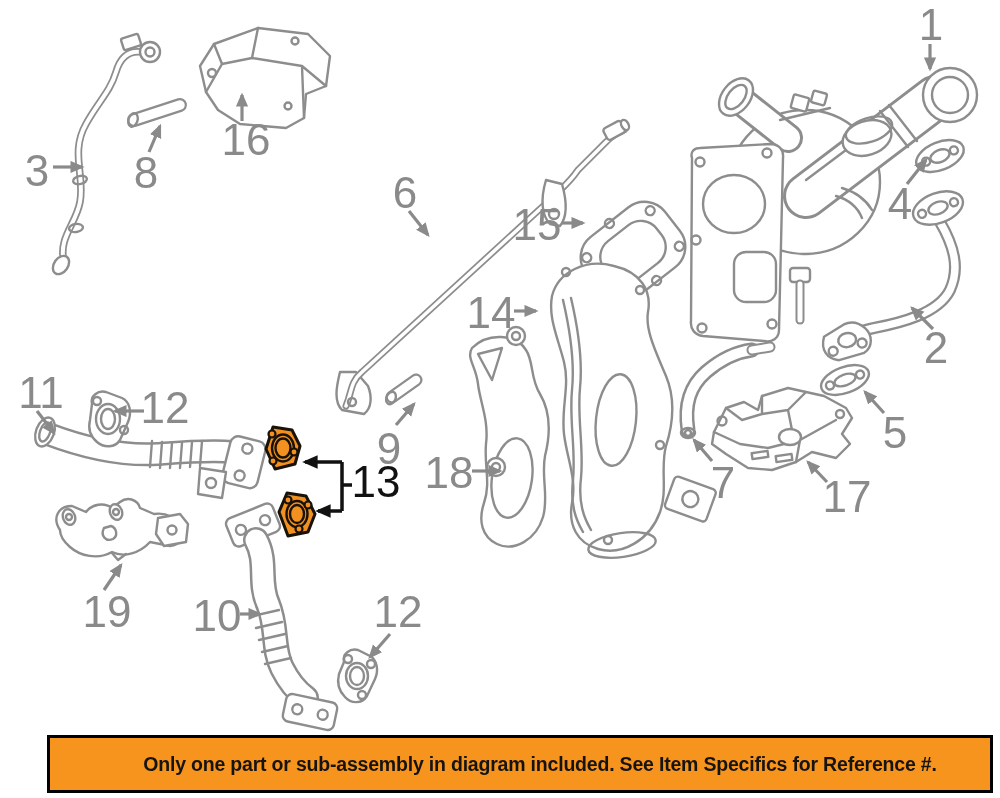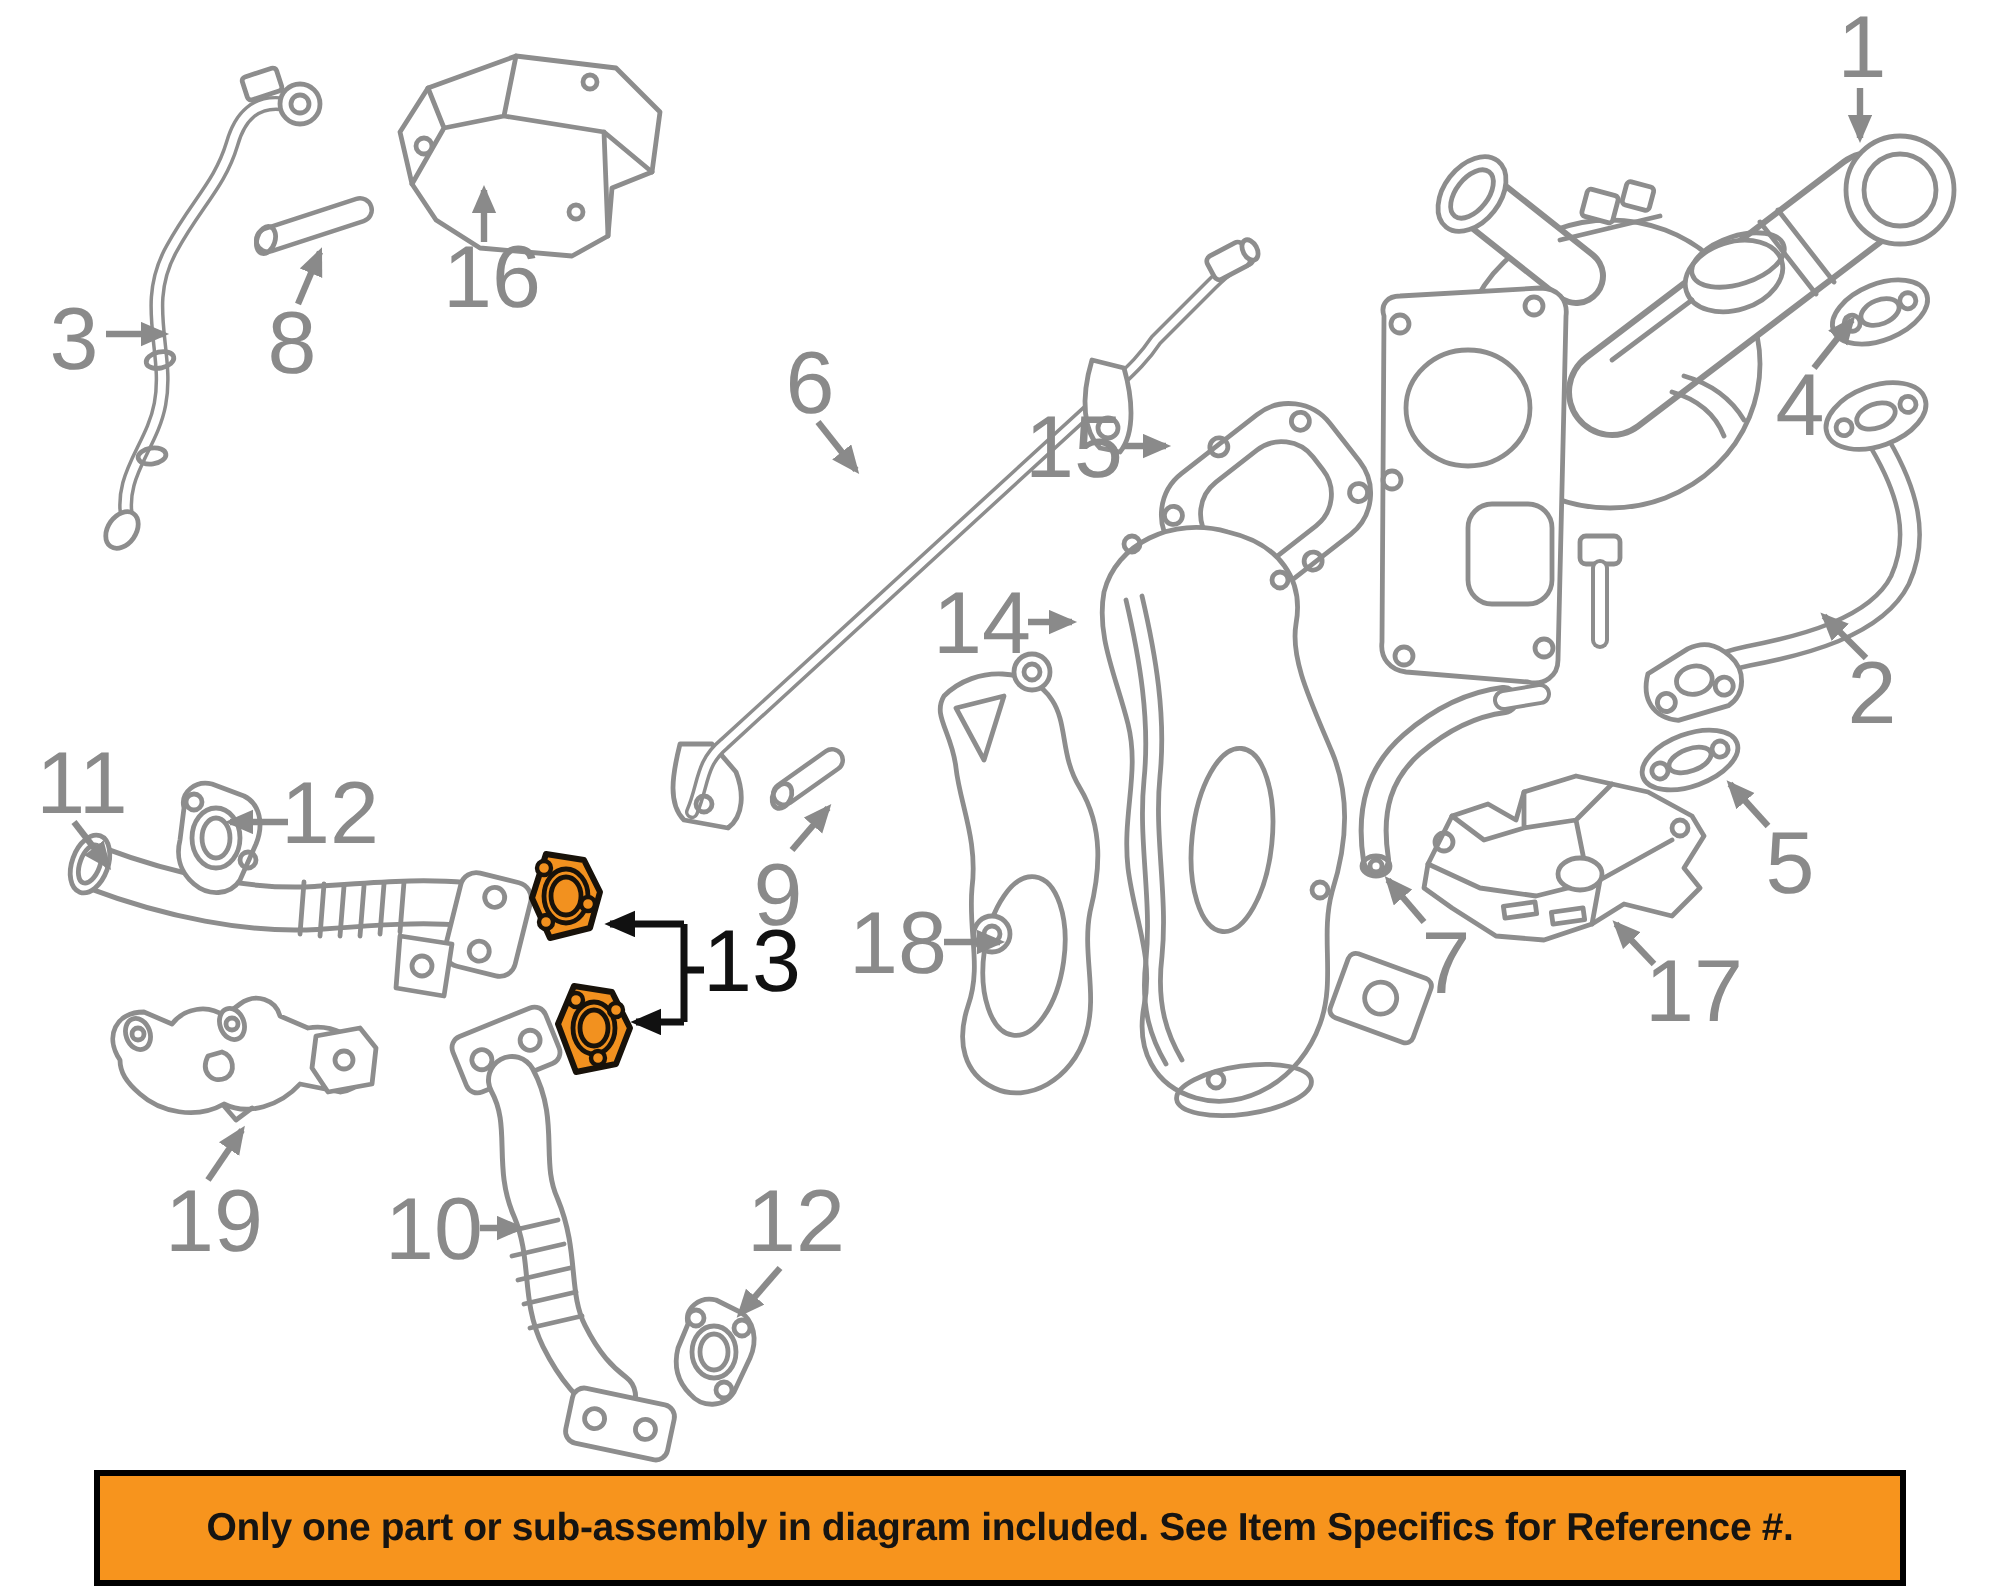--- a/index.html
+++ b/index.html
@@ -12,21 +12,21 @@
   .t-o{fill:none;stroke:#8d8d8d;stroke-linecap:round;stroke-linejoin:round;}
   .t-i{fill:none;stroke:#ffffff;stroke-linecap:round;stroke-linejoin:round;}
   .hl path.blob{stroke:#18120a;stroke-width:3;stroke-linejoin:round;}
   .hl ellipse{fill:none;stroke:#18120a;stroke-width:2.4;}
   .hl circle{stroke:#18120a;stroke-width:2.2;}
   .callout-num{font-family:"Liberation Sans", sans-serif;font-size:44px;
                text-anchor:middle;dominant-baseline:central;}
   #banner{position:absolute;left:47px;top:735px;width:900px;height:52px;
           border:3px solid #000;display:flex;flex-direction:column;justify-content:center;
           align-items:center;text-align:center;font-weight:bold;font-size:19.5px;
-          line-height:25px;letter-spacing:-0.2px;white-space:nowrap;}
+          line-height:25px;letter-spacing:-0.2px;white-space:nowrap;padding-left:40px;}
 </style>
 </head>
 <body>
 
 <div id="stage">
   <svg id="diagram-svg" width="1000" height="798" viewBox="0 0 1000 798">
     <defs>
       <marker id="arrow-gray" markerWidth="5" markerHeight="4" refX="3.6" refY="1.9" orient="auto" markerUnits="strokeWidth">
         <path d="M0,0 L4.4,1.9 L0,3.8 Z" fill="#8a8a8a"></path>
       </marker>

